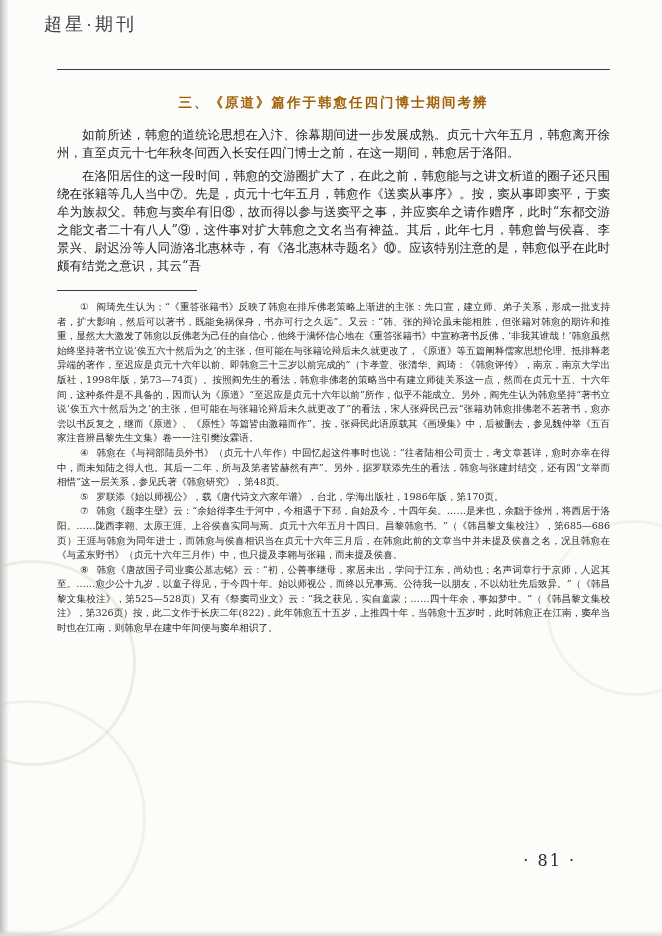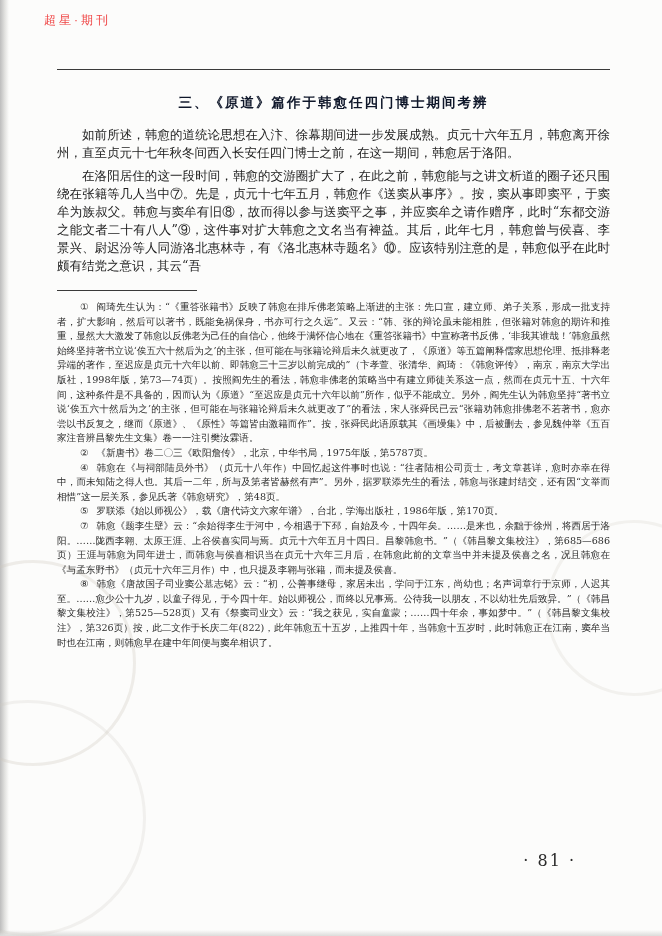--- a/index.html
+++ b/index.html
@@ -28,21 +28,21 @@
   .wm-circle{
     position:absolute;border-radius:50%;
     border:3px solid rgba(205,200,190,0.30);
   }
   .wm-c1{width:200px;height:200px;left:-70px;top:560px;}
   .wm-c2{width:230px;height:230px;left:-90px;top:700px;border-color:rgba(205,200,190,0.22);}
   .wm-c3{width:170px;height:170px;right:-60px;top:520px;border-color:rgba(205,200,190,0.20);}
   .brand{
     position:absolute;left:44px;top:12px;
     font-family:Liberation Sans, sans-serif;
-    font-size:12px;letter-spacing:3px;color:#ef4444;
+    font-size:18px;letter-spacing:3px;color:#404040;
   }
   .content{
     position:absolute;left:57px;top:62px;width:553px;
     color:#1c1c1c;
   }
   .running-head{
     text-align:right;
     font-size:11.5px;letter-spacing:1px;color:#2a2a2a;
     padding-right:2px;
   }
@@ -50,21 +50,21 @@
     border:none;border-top:1.4px solid #3a3a3a;
     margin:7px 0 0 0;
   }
   .body-text{
     font-size:12.5px;line-height:18px;
     text-align:justify;
   }
   .carryover{margin:15px 0 0 0;}
   .section-heading{
     font-size:13.5px;font-weight:bold;letter-spacing:2px;
-    text-align:center;margin:23px 0 15px 0;color:#0f172a;
+    text-align:center;margin:23px 0 15px 0;color:#a16207;
   }
   .para{margin:5px 0 0 0;text-indent:2em;}
   .fn-rule{
     border:none;border-top:1.2px solid #3a3a3a;
     width:140px;margin:15px 0 0 0;
   }
   .footnotes{
     margin-top:9px;
     font-size:9.6px;line-height:14.6px;color:#2b2b2b;
     text-align:justify;
@@ -101,23 +101,20 @@
       <p class="para">在洛阳居住的这一段时间，韩愈的交游圈扩大了，在此之前，韩愈能与之讲文析道的圈子还只围绕在张籍等几人当中⑦。先是，贞元十七年五月，韩愈作《送窦从事序》。按，窦从事即窦平，于窦牟为族叔父。韩愈与窦牟有旧⑧，故而得以参与送窦平之事，并应窦牟之请作赠序，此时“东都交游之能文者二十有八人”⑨，这件事对扩大韩愈之文名当有裨益。其后，此年七月，韩愈曾与侯喜、李景兴、尉迟汾等人同游洛北惠林寺，有《洛北惠林寺题名》⑩。应该特别注意的是，韩愈似乎在此时颇有结党之意识，其云“吾</p>
     </div>
 
     <hr class="fn-rule">
 
     <div class="footnotes">
       <p class="fn">
         <span class="fn-marker">①</span><span>阎琦先生认为：“《重答张籍书》反映了韩愈在排斥佛老策略上渐进的主张：先口宣，建立师、弟子关系，形成一批支持者，扩大影响，然后可以著书，既能免祸保身，书亦可行之久远”。又云：“韩、张的辩论虽未能相胜，但张籍对韩愈的期许和推重，显然大大激发了韩愈以反佛老为己任的自信心，他终于满怀信心地在《重答张籍书》中宣称著书反佛，‘非我其谁哉！’韩愈虽然始终坚持著书立说‘俟五六十然后为之’的主张，但可能在与张籍论辩后未久就更改了，《原道》等五篇阐释儒家思想伦理、抵排释老异端的著作，至迟应是贞元十六年以前、即韩愈三十三岁以前完成的”（卞孝萱、张清华、阎琦：《韩愈评传》，南京，南京大学出版社，1998年版，第73—74页）。按照阎先生的看法，韩愈非佛老的策略当中有建立师徒关系这一点，然而在贞元十五、十六年间，这种条件是不具备的，因而认为《原道》“至迟应是贞元十六年以前”所作，似乎不能成立。另外，阎先生认为韩愈坚持“著书立说‘俟五六十然后为之’的主张，但可能在与张籍论辩后未久就更改了”的看法，宋人张舜民已云“张籍劝韩愈排佛老不若著书，愈亦尝以书反复之，继而《原道》、《原性》等篇皆由激籍而作”。按，张舜民此语原载其《画墁集》中，后被删去，参见魏仲举《五百家注音辨昌黎先生文集》卷一一注引樊汝霖语。</span>
       </p>
       <p class="fn">
-        <span class="fn-marker">②</span><span>《新唐书》卷二〇三《欧阳詹传》，北京，中华书局，1975年版，第5787页。</span>
-      </p>
-      <p class="fn">
         <span class="fn-marker">④</span><span>韩愈在《与祠部陆员外书》（贞元十八年作）中回忆起这件事时也说：“往者陆相公司贡士，考文章甚详，愈时亦幸在得中，而未知陆之得人也。其后一二年，所与及第者皆赫然有声”。另外，据罗联添先生的看法，韩愈与张建封结交，还有因“文举而相惜”这一层关系，参见氏著《韩愈研究》，第48页。</span>
       </p>
       <p class="fn">
         <span class="fn-marker">⑤</span><span>罗联添《始以师视公》，载《唐代诗文六家年谱》，台北，学海出版社，1986年版，第170页。</span>
       </p>
       <p class="fn">
         <span class="fn-marker">⑦</span><span>韩愈《题李生壁》云：“余始得李生于河中，今相遇于下邳，自始及今，十四年矣。……是来也，余黜于徐州，将西居于洛阳。……陇西李翱、太原王涯、上谷侯喜实同与焉。贞元十六年五月十四日。昌黎韩愈书。”（《韩昌黎文集校注》，第685—686页）王涯与韩愈为同年进士，而韩愈与侯喜相识当在贞元十六年三月后，在韩愈此前的文章当中并未提及侯喜之名，况且韩愈在《与孟东野书》（贞元十六年三月作）中，也只提及李翱与张籍，而未提及侯喜。</span>
       </p>
       <p class="fn">
         <span class="fn-marker">⑧</span><span>韩愈《唐故国子司业窦公墓志铭》云：“初，公善事继母，家居未出，学问于江东，尚幼也；名声词章行于京师，人迟其至。……愈少公十九岁，以童子得见，于今四十年。始以师视公，而终以兄事焉。公待我一以朋友，不以幼壮先后致异。”（《韩昌黎文集校注》，第525—528页）又有《祭窦司业文》云：“我之获见，实自童蒙；……四十年余，事如梦中。”（《韩昌黎文集校注》，第326页）按，此二文作于长庆二年(822)，此年韩愈五十五岁，上推四十年，当韩愈十五岁时，此时韩愈正在江南，窦牟当时也在江南，则韩愈早在建中年间便与窦牟相识了。</span>

